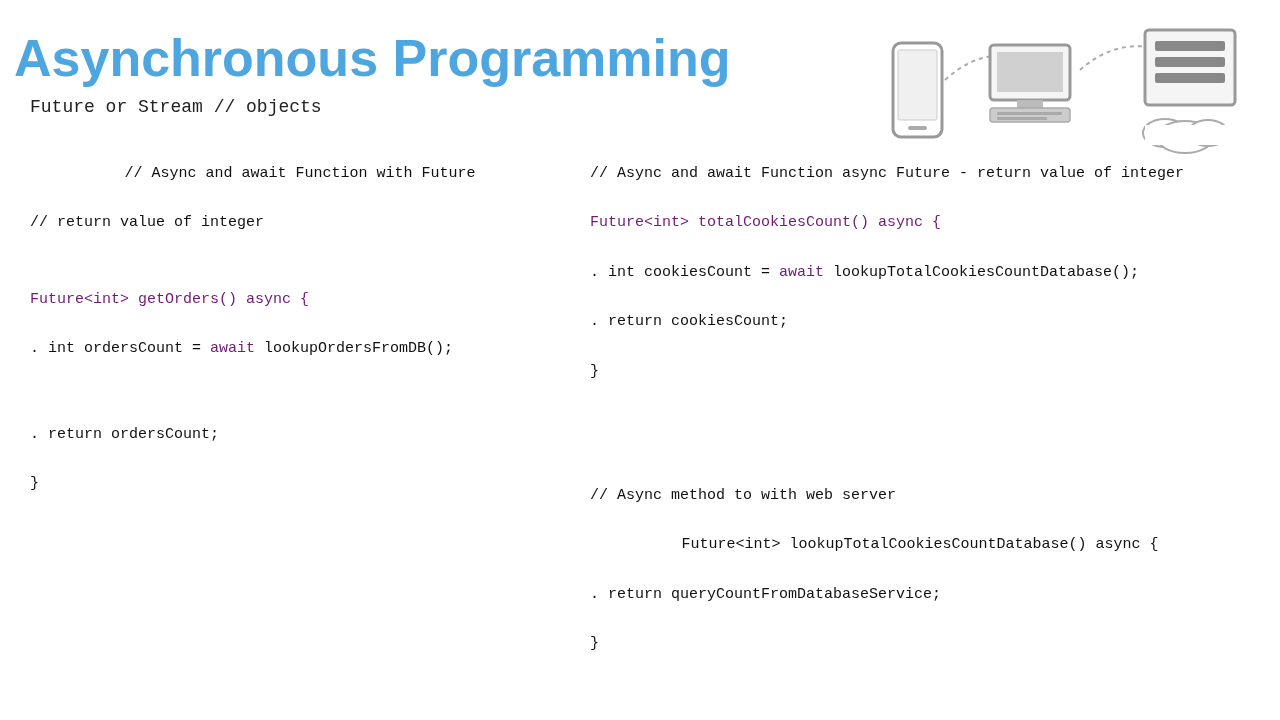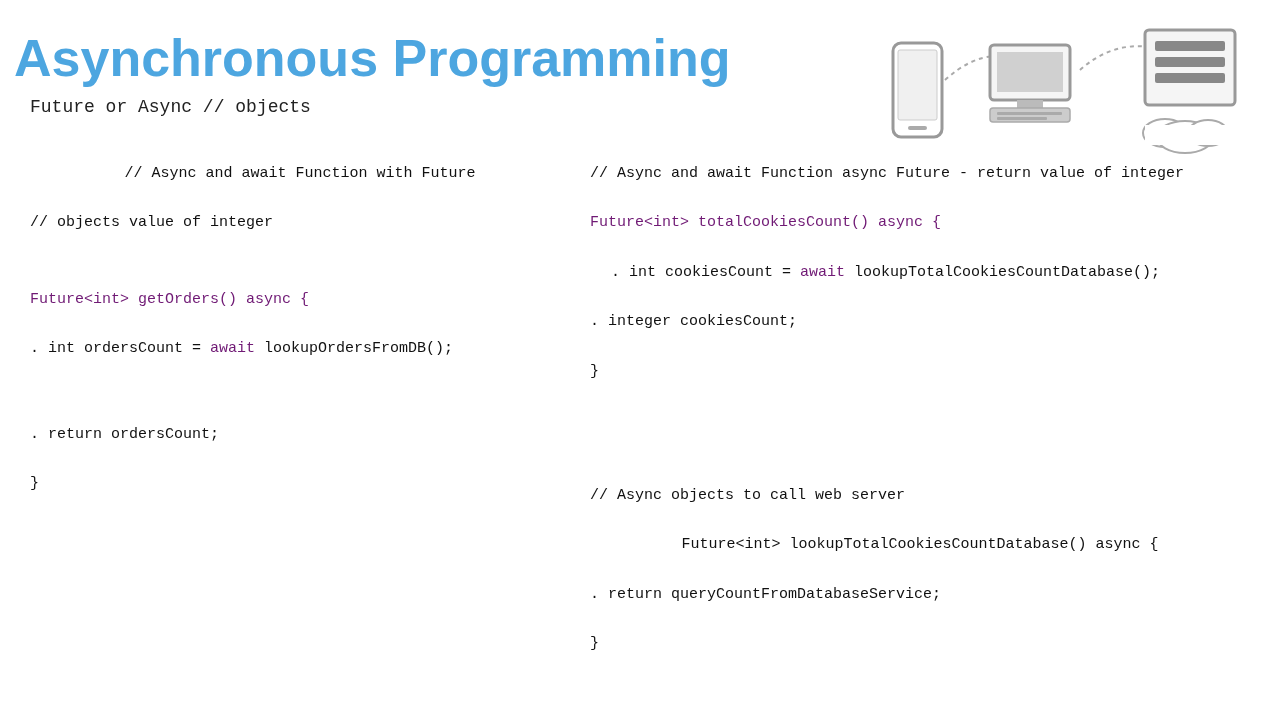--- a/index.html
+++ b/index.html
@@ -70,21 +70,21 @@
       width: 100%;
       height: 100%;
       pointer-events: none;
     }
   </style>
 </head>
 <body>
 
 <div class="main-title">Asynchronous Programming</div>
 
-<div class="subtitle">Future or Async // objects</div>
+<div class="subtitle">Future or Stream // objects</div>
 
 <div class="illustration">
   <svg class="arc-svg" viewBox="0 0 420 200" xmlns="http://www.w3.org/2000/svg">
 
     <path d="M 115 60 Q 165 15 210 55" fill="none" stroke="#aaa" stroke-width="2" stroke-dasharray="4,4"></path>
 
     <path d="M 250 50 Q 300 5 370 45" fill="none" stroke="#aaa" stroke-width="2" stroke-dasharray="4,4"></path>
 
     <polygon points="208,48 216,58 220,48" fill="#aaa"></polygon>
     <polygon points="368,38 376,48 380,40" fill="#aaa"></polygon>
@@ -127,38 +127,38 @@
       <rect x="15" y="100" width="90" height="20" fill="white"></rect>
     </svg>
   </div>
 </div>
 
 <div class="content-area">
 
   <div class="left-panel">
     <div class="code-block">
 <span class="comment" style="display: block; text-align: center;">// Async and await Function with Future</span>
-<span class="comment" style="display: block;">// objects value of integer</span>
+<span class="comment" style="display: block;">// return value of integer</span>
 <span class="red" style="display: block; margin-top: 27px;">Future&lt;int&gt; getOrders() async {</span>
 <span style="display: block;">. int ordersCount = <span class="red">await</span> lookupOrdersFromDB();</span>
 <span style="display: block; margin-top: 36px;">. return ordersCount;</span>
 <span style="display: block;">}</span>
     </div>
   </div>
 
   <div class="right-panel">
     <div class="code-block">
 <span class="comment" style="display: block;">// Async and await Function async Future - return value of integer</span>
 <span class="red" style="display: block;">Future&lt;int&gt; totalCookiesCount() async {</span>
-<span style="display: block; margin-left: 21px;">. int cookiesCount = <span class="red">await</span> lookupTotalCookiesCountDatabase();</span>
-<span style="display: block;">. integer cookiesCount;</span>
+<span style="display: block;">. int cookiesCount = <span class="red">await</span> lookupTotalCookiesCountDatabase();</span>
+<span style="display: block;">. return cookiesCount;</span>
 <span style="display: block;">}</span>
 
 <span style="display: block;"> </span>
-<span class="comment" style="display: block;">// Async objects to call web server</span>
+<span class="comment" style="display: block;">// Async method to with web server</span>
 <span style="display: block; text-align: center;">Future&lt;int&gt; lookupTotalCookiesCountDatabase() async {</span>
 <span style="display: block;">. return queryCountFromDatabaseService;</span>
 <span style="display: block;">}</span>
 
 <span style="display: block;"> </span>
 
 
 
 
 

